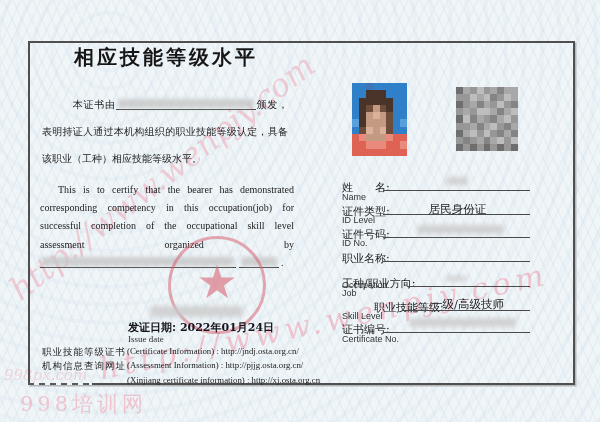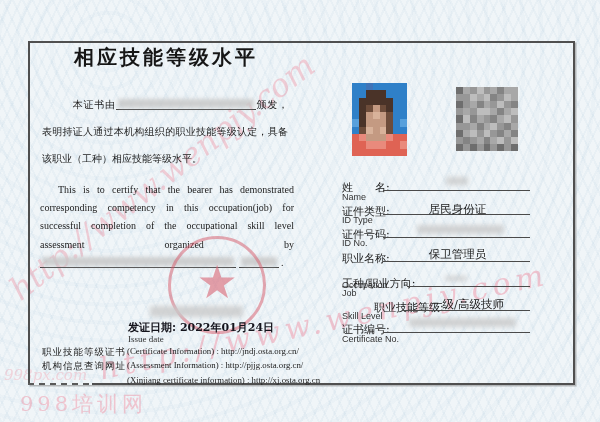--- a/index.html
+++ b/index.html
@@ -252,33 +252,32 @@
       <div style="background: rgb(151, 151, 151);"></div>
       <div style="background: rgb(110, 110, 110);"></div>
     </div>
 
   <div class="abs flabel" style="top:180px;">姓　　名:</div>
   <div class="abs fen" style="top:192px;">Name</div>
   <div class="uline" style="left:383px;top:190px;width:147px;"></div>
   <div class="blurbar" style="left:446px;top:177px;width:22px;height:8px;"></div>
 
   <div class="abs flabel" style="top:204px;">证件类型:</div>
-  <div class="abs fen" style="top:215px;">ID Type</div>
+  <div class="abs fen" style="top:215px;">ID Level</div>
   <div class="uline" style="left:383px;top:214px;width:147px;"></div>
   <div class="fvalue" style="left:395px;top:202px;width:125px;">居民身份证</div>
 
   <div class="abs flabel" style="top:227px;">证件号码:</div>
   <div class="abs fen" style="top:238px;">ID No.</div>
   <div class="uline" style="left:383px;top:237px;width:147px;"></div>
   <div class="blurbar" style="left:417px;top:225px;width:87px;height:9px;"></div>
 
   <div class="abs flabel" style="top:251px;">职业名称:</div>
   <div class="abs fen" style="top:280px;">Occupation</div>
   <div class="uline" style="left:383px;top:261px;width:147px;"></div>
-  <div class="fvalue" style="left:395px;top:247px;width:125px;">保卫管理员</div>
 
   <div class="abs flabel" style="top:276px;">工种/职业方向:</div>
   <div class="abs fen" style="top:288px;">Job</div>
   <div class="uline" style="left:407px;top:286px;width:123px;"></div>
   <div class="blurbar" style="left:445px;top:276px;width:22px;height:5px;"></div>
 
   <div class="abs flabel" style="top:300px;margin-left:32px;">职业技能等级:</div>
   <div class="abs fen" style="top:311px;">Skill Level</div>
   <div class="uline" style="left:402px;top:310px;width:128px;"></div>
   <div class="fvalue" style="left:405px;top:297px;width:125px;">一级/高级技师</div>

